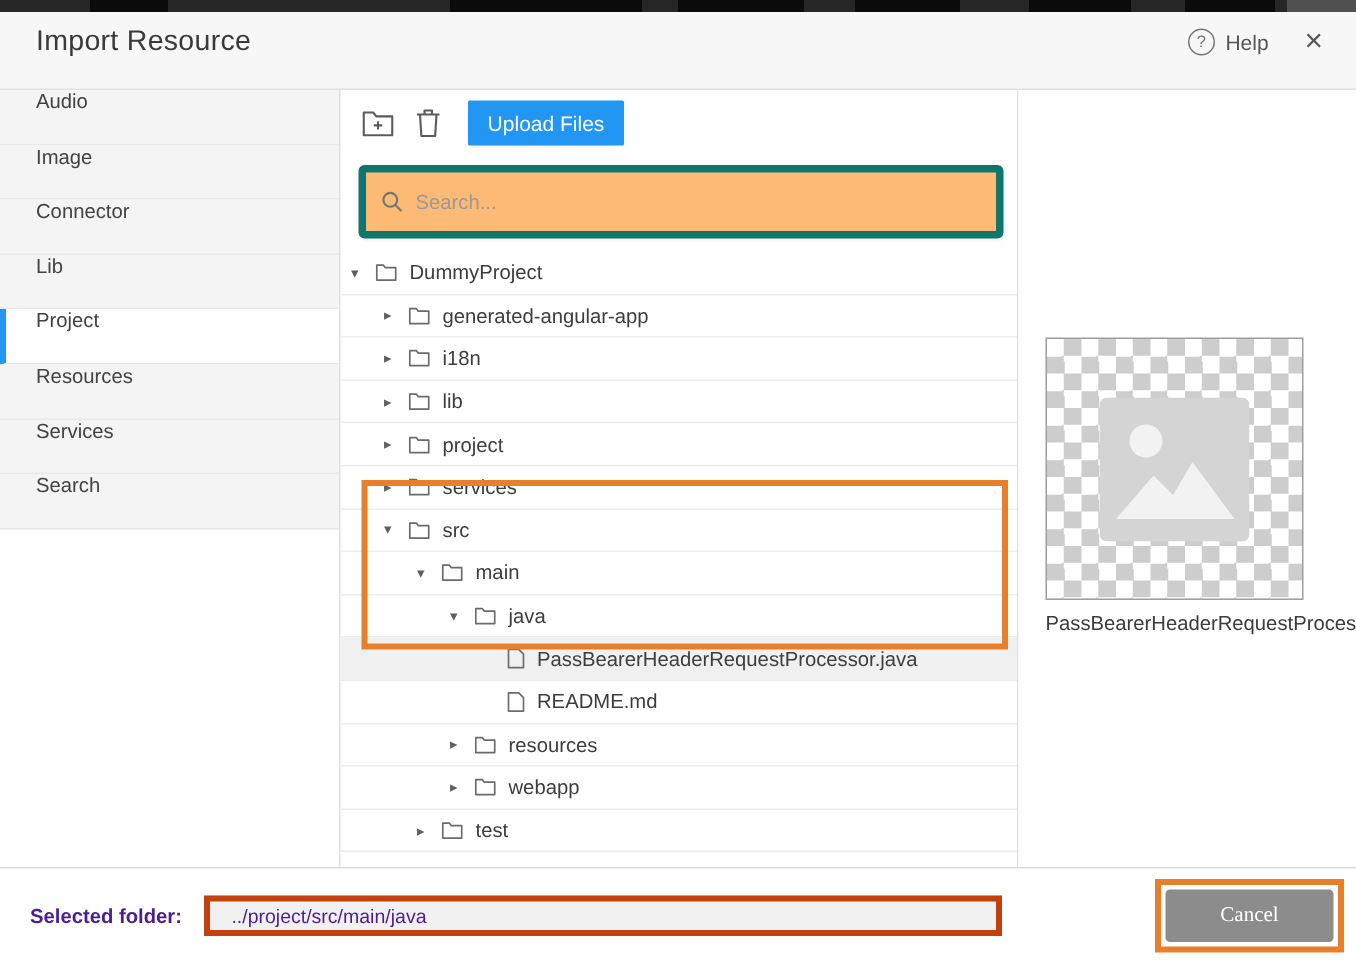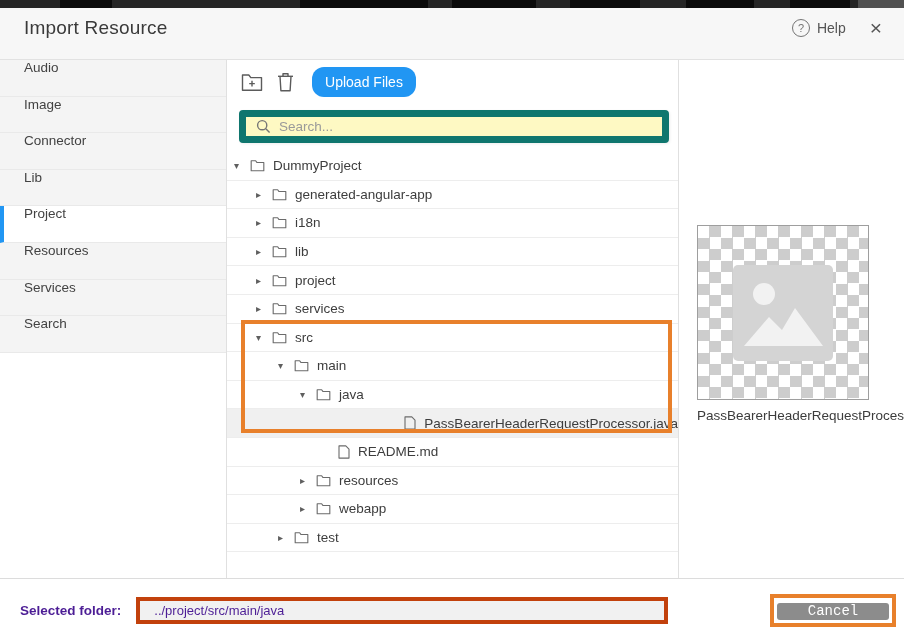--- a/index.html
+++ b/index.html
@@ -24,22 +24,22 @@
 
   
   .sidebar { flex:0 0 227px; width:227px; border-right:1px solid #e0e0e0; background:#fff; }
   .side-item { height:36.6px; background:#f4f4f4; border-bottom:1px solid #e9e9e9; display:flex; align-items:flex-start; padding-left:24px; font-size:13.5px; color:#424242; cursor:pointer; }
   .side-item.selected { background:#fff; border-left:4px solid #2196f3; padding-left:20px; }
 
   
   .tree-panel { flex:0 0 452px; width:452px; border-right:1px solid #e0e0e0; display:flex; flex-direction:column; min-height:0; }
   .toolbar { flex:0 0 auto; height:30px; margin:7px 0 0 12px; display:flex; align-items:center; }
   .icon-btn { width:26px; height:26px; background:none; border:none; display:flex; align-items:center; justify-content:center; margin-right:7px; cursor:pointer; }
-  .upload-btn { margin-left:7px; width:104px; height:30px; background:#2196f3; color:#fff; border:none; border-radius:12px; font-size:14px; cursor:pointer; }
-  .searchbox { flex:0 0 29px; margin:13px 9px 0 12px; border:7px solid #0f766e; border-radius:4px; background:#fef9c3; display:flex; align-items:center; padding:2px 10px; box-shadow:1px 1px 3px rgba(0,0,0,.07); }
+  .upload-btn { margin-left:7px; width:104px; height:30px; background:#2196f3; color:#fff; border:none; border-radius:1px; font-size:14px; cursor:pointer; }
+  .searchbox { flex:0 0 29px; margin:13px 9px 0 12px; border:5px solid #0f766e; border-radius:4px; background:#fdba74; display:flex; align-items:center; padding:12px 10px; box-shadow:1px 1px 3px rgba(0,0,0,.07); }
   .searchbox svg { flex:0 0 auto; margin-right:8px; }
   .searchbox input { border:none; outline:none; flex:1; font-size:13.5px; color:#333; background:transparent; font-family:"Liberation Sans",sans-serif; }
   .searchbox input::placeholder { color:#9a9a9a; }
   .tree { margin-top:9px; flex:1 1 auto; overflow:hidden; }
   .tree-row { height:28.6px; border-bottom:1px solid #ededed; display:flex; align-items:center; font-size:13.5px; color:#3d3d3d; cursor:pointer; }
   .tree-row.selected { background:#f0f0f0; }
   .tw-arrow { flex:0 0 16px; width:16px; font-size:10px; color:#5f5f5f; }
   .tw-icon { flex:0 0 auto; display:flex; align-items:center; margin-right:8px; }
 
   
@@ -49,21 +49,21 @@
      background-image:conic-gradient(#cdcdcd 0 25%, #fff 0 50%, #cdcdcd 0 75%, #fff 0 100%);
      background-size:23px 23px;
      display:flex; align-items:center; justify-content:center; }
   .preview-caption { position:absolute; left:18px; top:348px; font-size:13.5px; color:#3c3c3c; white-space:nowrap; }
 
   
   .dlg-footer { flex:0 0 64px; border-top:1px solid #dcdcdc; display:flex; align-items:center; padding-left:20px; }
   .footer-label { font-size:13.5px; color:#4c1d95; margin-right:15px;font-weight:bold; }
   .path-box { width:532px; height:27px; background:#f1f1f1; border:4px solid #c2410c; display:flex; align-items:center; padding:0 14px; font-size:13px; color:#4c1d95; }
   .cancel-wrap { margin-left:auto; margin-right:8px; border:4px solid #e8802b; padding:3px; }
-  .cancel-btn { width:112px; height:17px; background:#8c8c8c; color:#fff; border:none; border-radius:3px; font-size:14px; cursor:pointer; font-family:Liberation Mono, monospace; }
+  .cancel-btn { width:112px; height:35px; background:#8c8c8c; color:#fff; border:none; border-radius:3px; font-size:14px; cursor:pointer; font-family:Liberation Serif, serif; }
 
   
   .tree-annotation { position:absolute; left:241px; top:320px; width:431px; height:113px; border:4px solid #e8802b; pointer-events:none; z-index:5; }
 </style>
 </head>
 <body>
 
 <div class="page">
 
   <div class="top-strip">
@@ -226,21 +226,21 @@
             <div class="tree-row" style="padding-left: 73px;">
     <span class="tw-arrow">▾</span>
     <span class="tw-icon">
       <svg width="15" height="13" viewBox="0 0 16 14">
         <path d="M1.2 12.6 V1.9 H6 L7.3 3.7 H14.8 V12.6 Z" fill="none" stroke="#6b6b6b" stroke-width="1.2" stroke-linejoin="round"></path>
       </svg>
     </span>
 
     <span>java</span>
   </div>
-            <div class="tree-row selected" style="padding-left: 95px; justify-content: flex-end;">
+            <div class="tree-row selected" style="padding-left: 95px;">
     <span class="tw-arrow"></span>
 
     <span class="tw-icon">
       <svg width="12" height="14" viewBox="0 0 12 14">
         <path d="M1 .9 H7.8 L11 4.1 V13.1 H1 Z" fill="none" stroke="#6b6b6b" stroke-width="1.1" stroke-linejoin="round"></path>
       </svg>
     </span>
     <span>PassBearerHeaderRequestProcessor.java</span>
   </div>
             <div class="tree-row" style="padding-left: 95px;">

